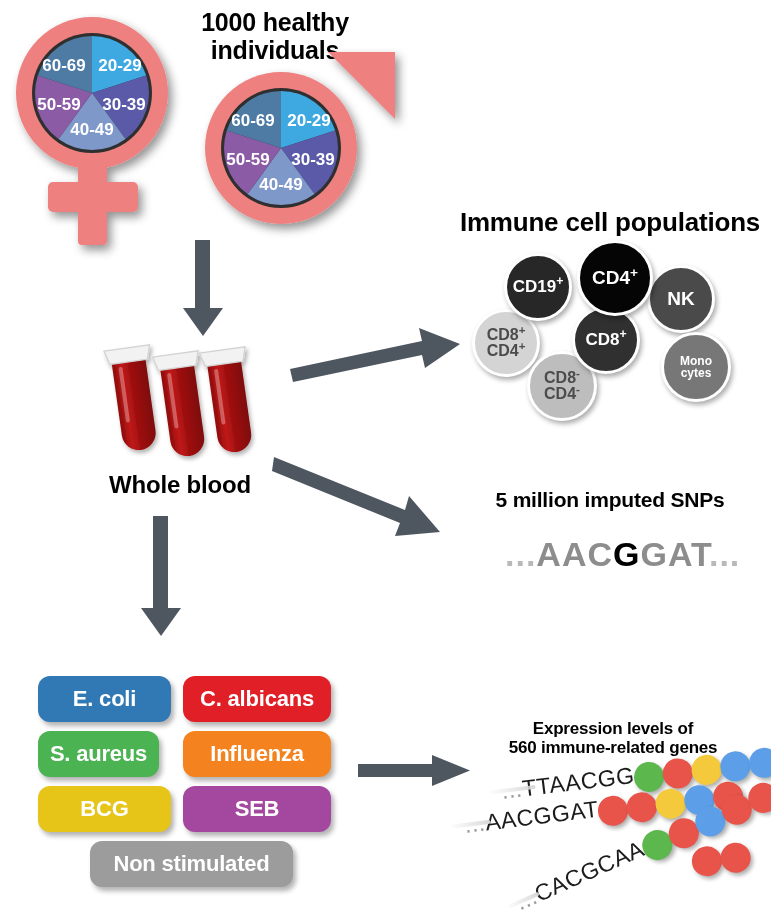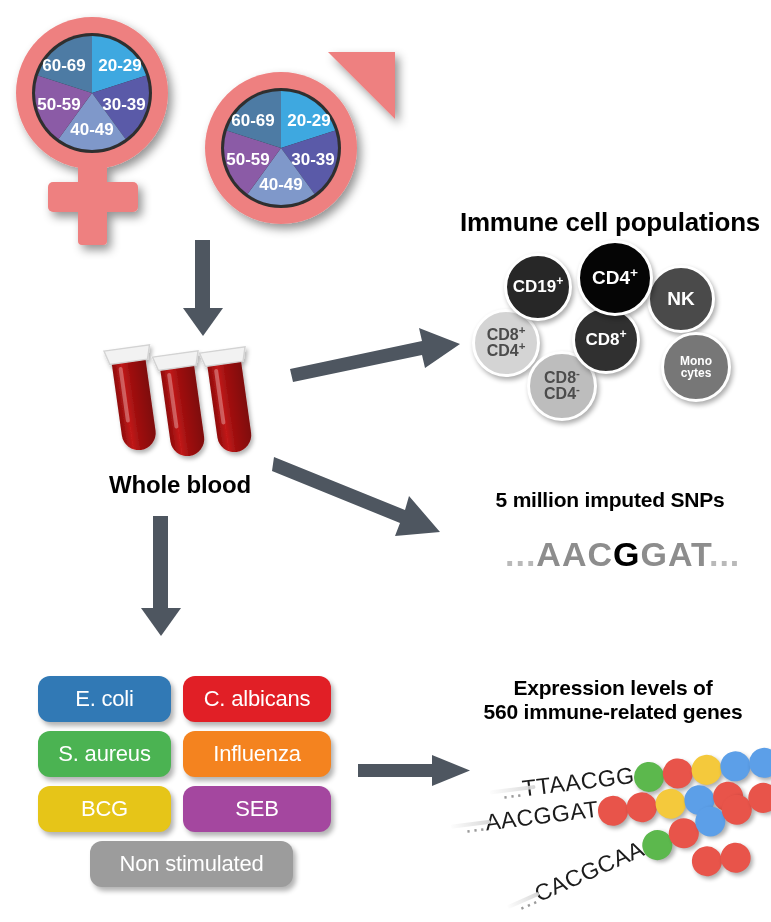--- a/index.html
+++ b/index.html
@@ -46,21 +46,21 @@
   .cell sup{font-size:0.72em;vertical-align:super;line-height:0;}
 
   
   .pill{
     position:absolute;
     border-radius:12px;
     display:flex;
     align-items:center;
     justify-content:center;
     color:#ffffff;
-    font-weight:normal;
+    font-weight:bold;
     font-size:22px;
     letter-spacing:-0.2px;
     box-shadow:3px 4px 5px rgba(0,0,0,0.3);
   }
 
   
   .snp-row{
     position:absolute;
     font-family:"Liberation Sans","DejaVu Sans",sans-serif;
     font-size:34px;
@@ -98,20 +98,24 @@
   }
 
   
   .tubes{position:absolute;}
 </style>
 </head>
 <body>
 
 <div id="canvas">
 
+  <div class="abs heading" style="left:175px;top:8px;width:200px;font-size:25px;">
+    <div>1000 healthy</div>
+    <div>individuals</div>
+  </div>
 
   <div class="gender-wrap" style="left:8px;top:10px;">
     <svg width="180" height="240" viewBox="0 0 180 240">
       <defs>
         <filter id="sh1" x="-40%" y="-40%" width="190%" height="190%">
           <feDropShadow dx="4" dy="5" stdDeviation="5" flood-color="#000" flood-opacity="0.42"></feDropShadow>
         </filter>
       </defs>
       <g filter="url(#sh1)">
 
@@ -272,21 +276,21 @@
 
 
   <div class="abs" style="left:0;top:0;width:380px;height:922px;pointer-events:none;">
 
     <div class="pill" style="left:38px;top:676px;width:133px;height:46px;background:#3179b5;pointer-events:auto;">
       <span>E. coli</span>
     </div>
     <div class="pill" style="left:183px;top:676px;width:148px;height:46px;background:#e11f26;pointer-events:auto;">
       <span>C. albicans</span>
     </div>
-    <div class="pill" style="left:38px;top:731px;width:133px;height:46px;background:#4bb352;pointer-events:auto;">
+    <div class="pill" style="left:38px;top:731px;width:121px;height:46px;background:#4bb352;pointer-events:auto;">
       <span>S. aureus</span>
     </div>
     <div class="pill" style="left:183px;top:731px;width:148px;height:46px;background:#f4831f;pointer-events:auto;">
       <span>Influenza</span>
     </div>
     <div class="pill" style="left:38px;top:786px;width:133px;height:46px;background:#e6c518;pointer-events:auto;">
       <span>BCG</span>
     </div>
     <div class="pill" style="left:183px;top:786px;width:148px;height:46px;background:#a4479f;pointer-events:auto;">
       <span>SEB</span>
@@ -294,21 +298,21 @@
     <div class="pill" style="left:90px;top:841px;width:203px;height:46px;background:#9c9c9c;pointer-events:auto;">
       <span>Non stimulated</span>
     </div>
   </div>
 
   <svg class="abs" style="left:358px;top:750px;" width="120" height="45" viewBox="0 0 120 45">
     <rect x="0" y="14" width="80" height="13" fill="#4e5660"></rect>
     <path d="M74,5 L112,20.5 L74,36 Z" fill="#4e5660"></path>
   </svg>
 
-  <div class="abs heading" style="left:455px;top:676px;width:316px;font-size:21px;">
+  <div class="abs heading" style="left:455px;top:719px;width:316px;font-size:17px;">
     <div>Expression levels of</div>
     <div>560 immune-related genes</div>
   </div>
 
   <div class="abs" style="left:0;top:0;width:771px;height:922px;pointer-events:none;">
 
     <div class="strand" style="left:502px;top:778px;transform:rotate(-7deg);">
       <span class="strand-line" style="left:-12px;top:11px;width:46px;"></span>
       <span class="seq"><span class="fade">...</span>TTAACGG</span><span class="bead" style="background:#5cb84d;"></span><span class="bead" style="background:#e8544a;"></span><span class="bead" style="background:#f4c93c;"></span><span class="bead" style="background:#5c9fe8;"></span><span class="bead" style="background:#5c9fe8;"></span>
     </div>

